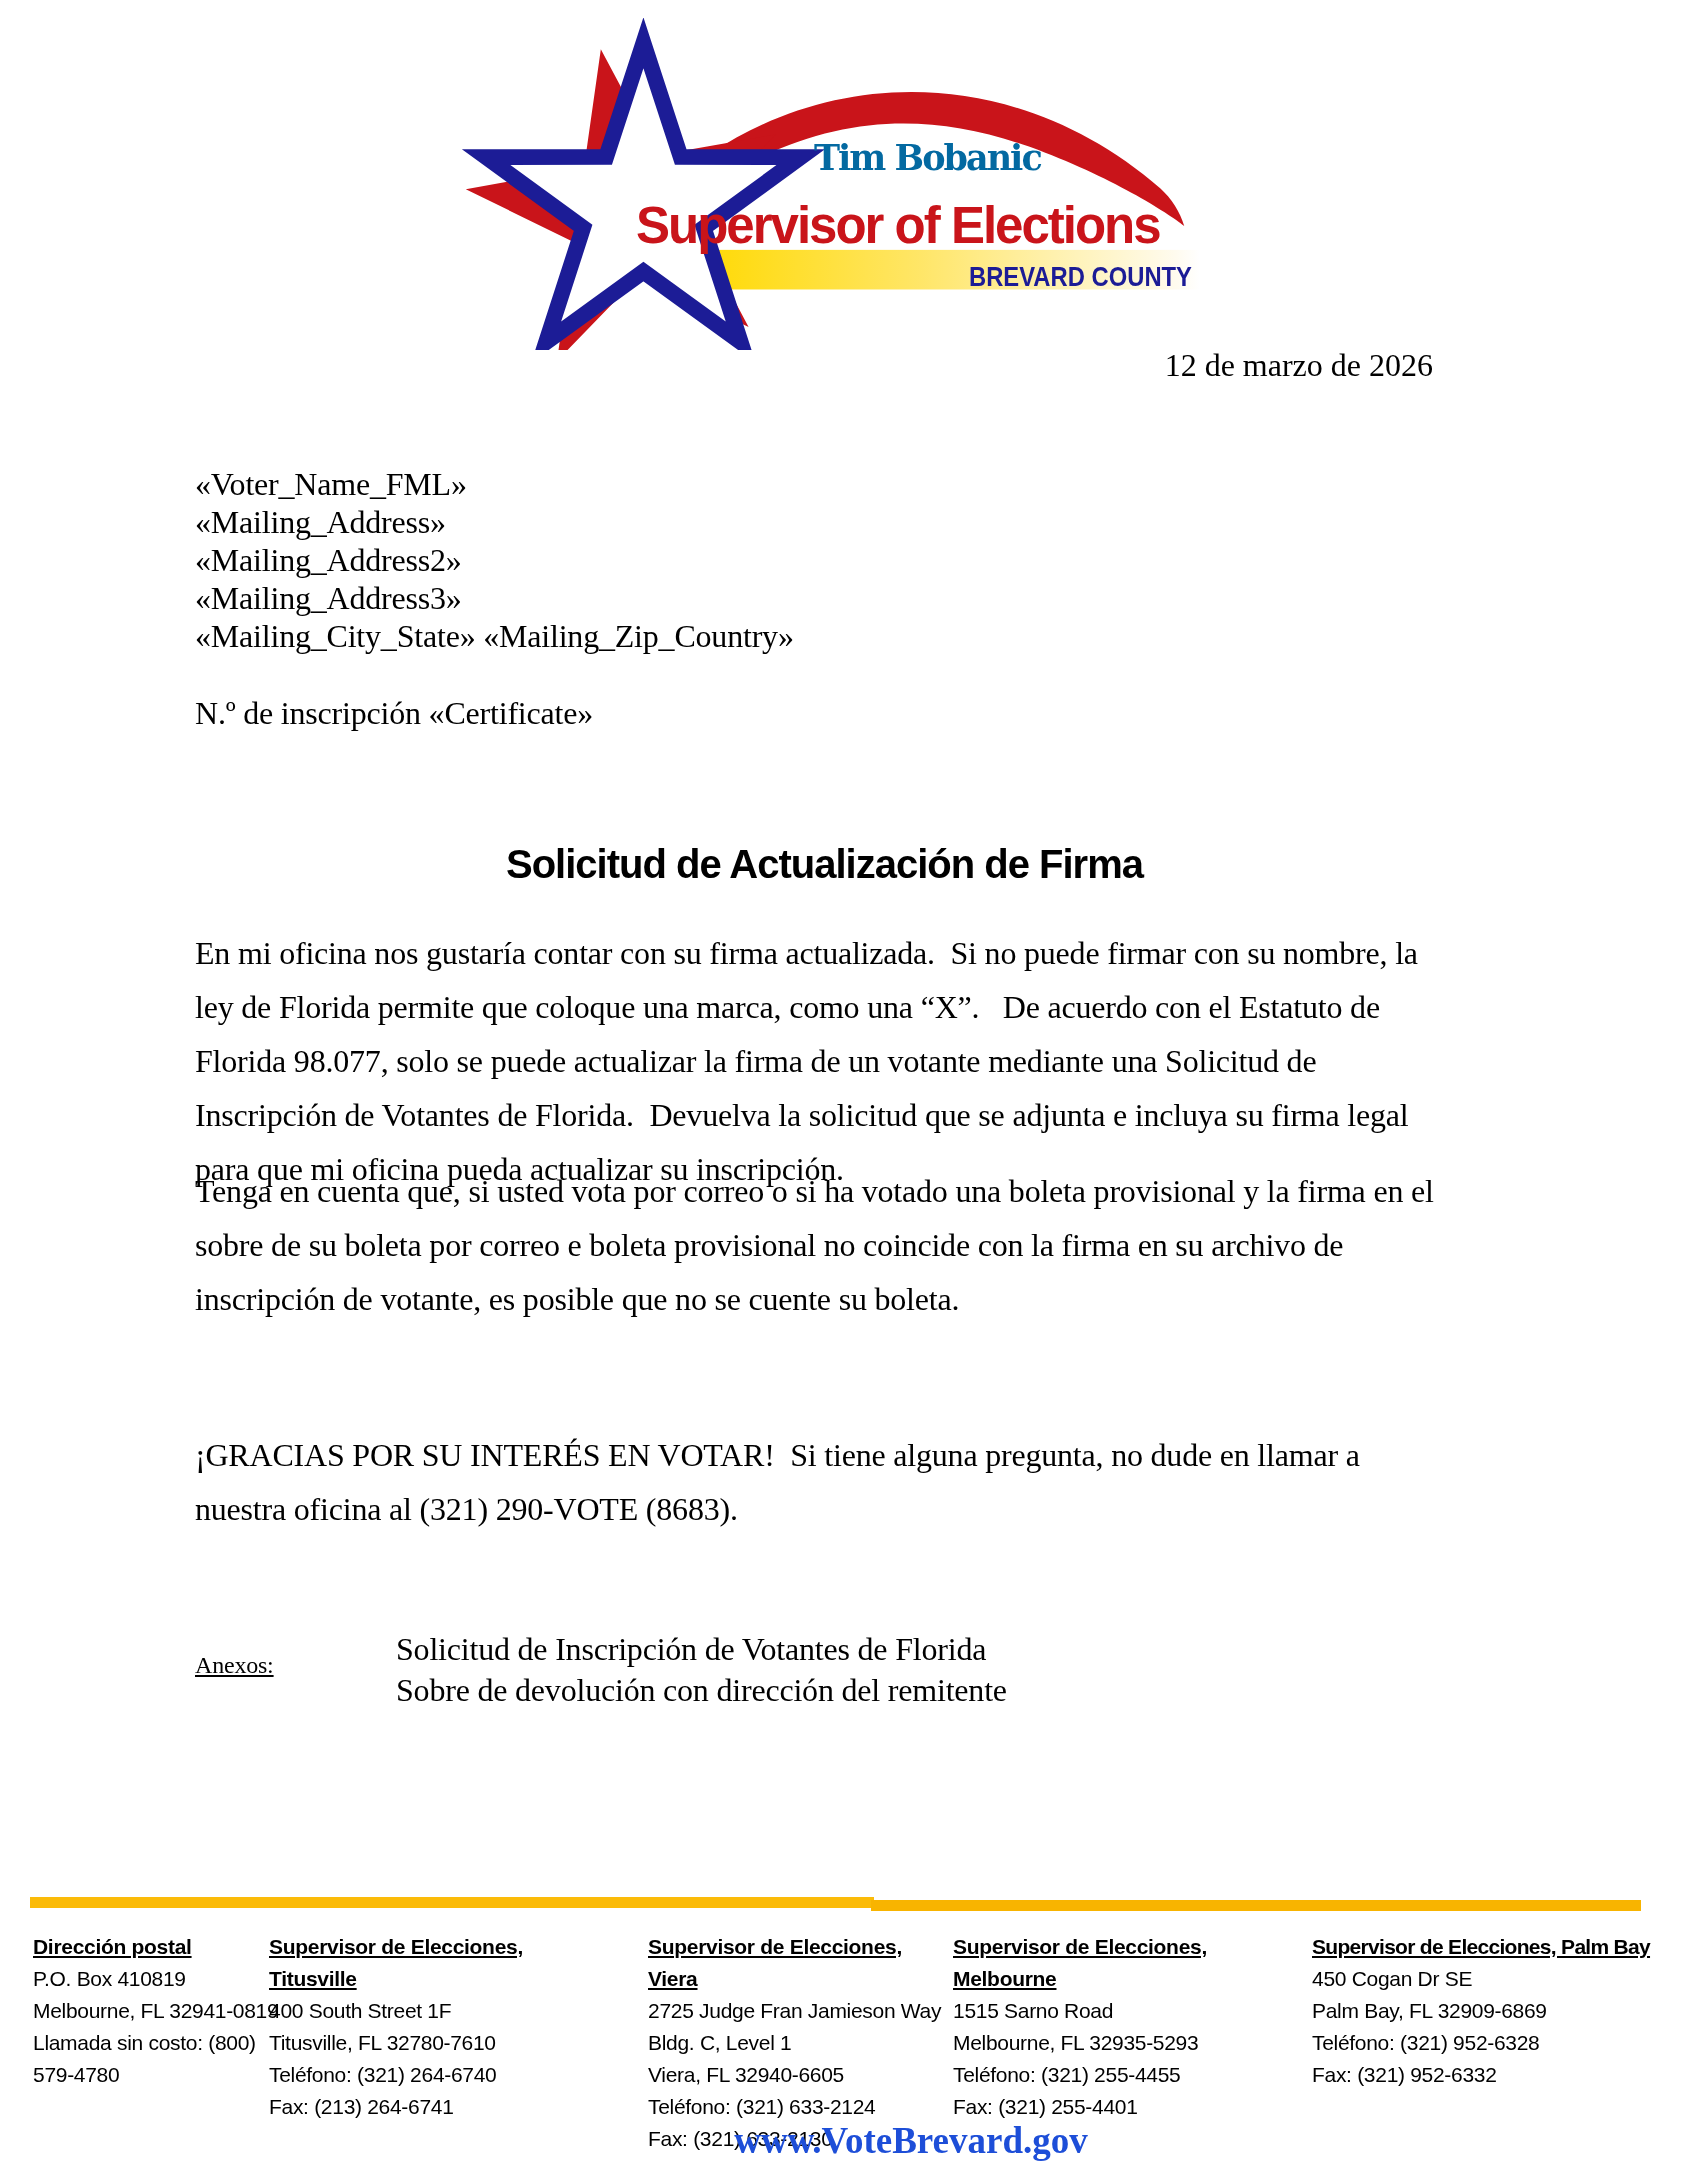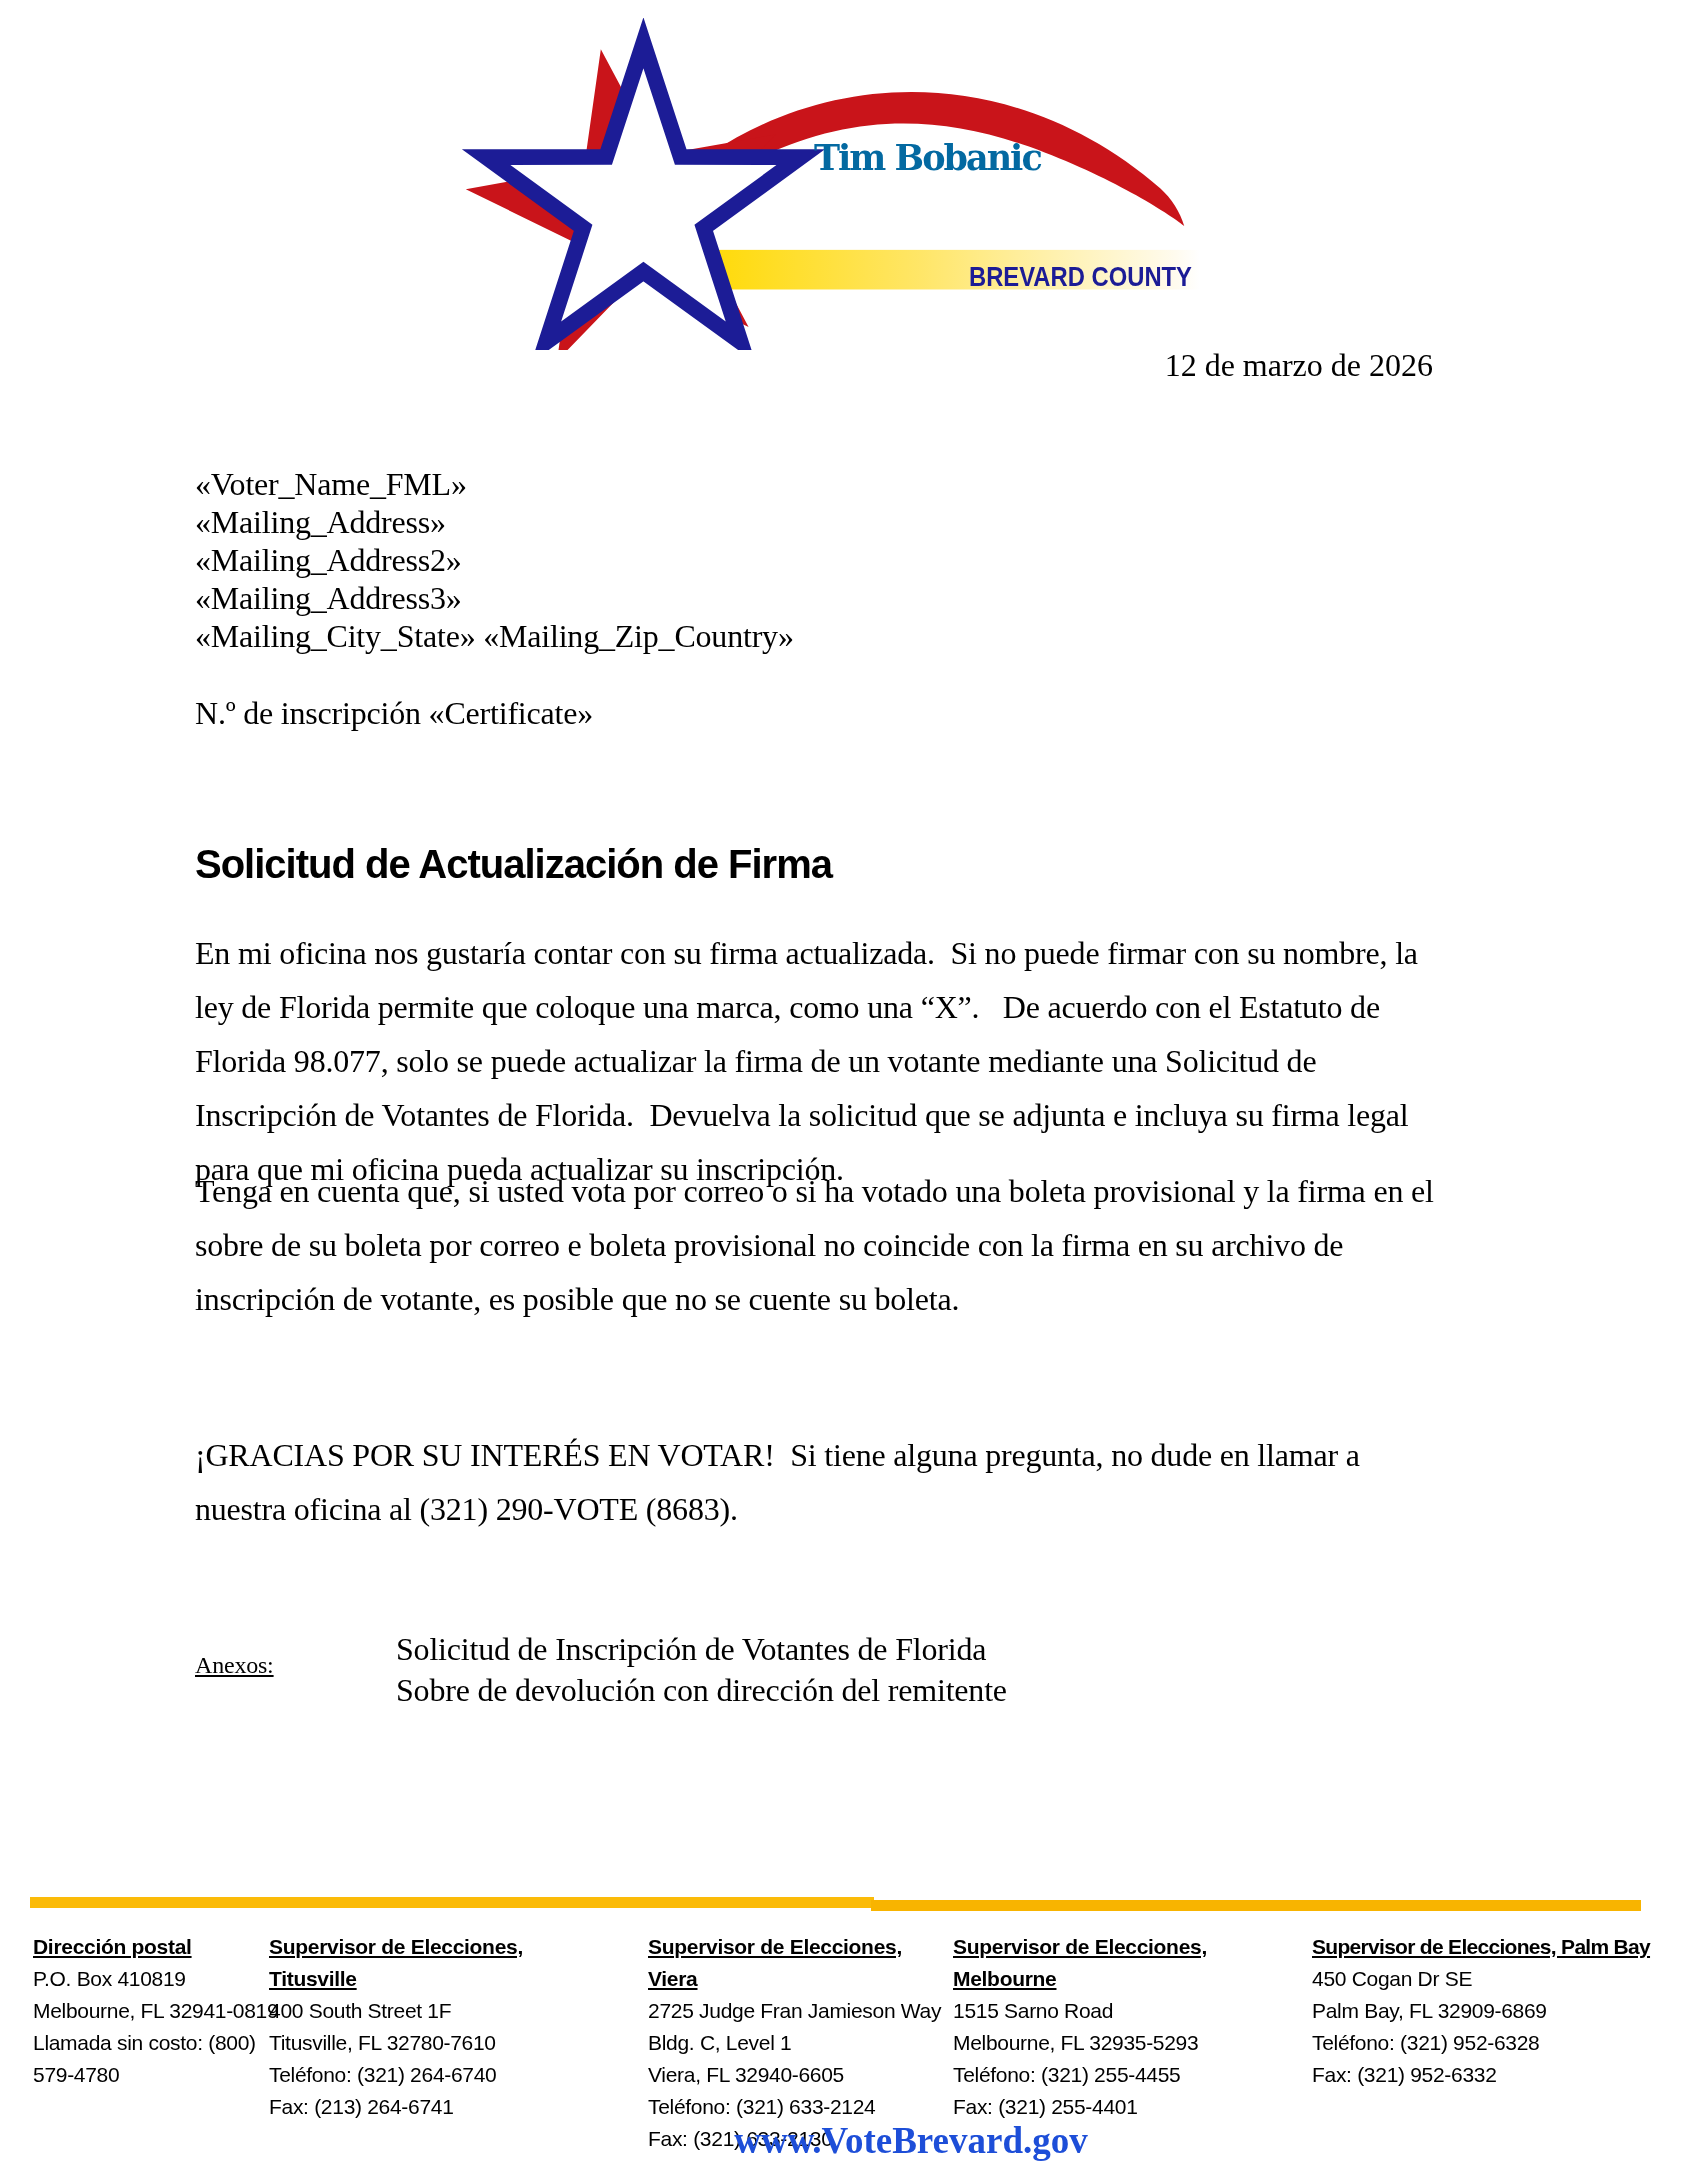--- a/index.html
+++ b/index.html
@@ -26,21 +26,21 @@
     color:#1c1c96; white-space:nowrap; transform:scaleX(0.85); transform-origin:100% 50%;
   }
   
   .date-line{
     position:absolute; right:250px; top:347px;
     font-size:32px; white-space:nowrap;
   }
   .addr-block{position:absolute; left:195px; top:465px; font-size:32px; line-height:38px; letter-spacing:-0.2px;}
   .cert-line{position:absolute; left:195px; top:695px; font-size:32px; letter-spacing:-0.2px;}
   .doc-title{
-    position:absolute; left:195px; top:842px; width:1259px; 
+    position:absolute; left:195px; top:842px; width:1259px; text-align:center;
     font-family:"Liberation Sans", sans-serif; font-weight:bold; font-size:40px;
     letter-spacing:-1px;
   }
   .para{
     position:absolute; left:195px; width:1259px;
     font-size:32px; line-height:54px; letter-spacing:-0.2px;
     white-space:pre-wrap;
   }
   .para1{top:926px;} .para2{top:1164px;} .para3{top:1428px;}
   .enc-label{
@@ -88,20 +88,21 @@
     <path d="M 290 175 C 420 52, 630 32, 792 172 C 803 182, 812 196, 816 210
              C 800 197, 742 160, 660 130 C 540 88, 430 98, 298 195 Z" fill="#c9141a"></path>
 
     <path transform="translate(-14 4) rotate(-10 270 192)" d="M270,25 L307.6,140.2 L428.8,140.4 L330.9,211.8 L368.2,327.1 L270,256 L171.8,327.1 L209.1,211.8 L111.2,140.4 L232.4,140.2 Z" fill="#c9141a"></path>
 
     <rect x="320" y="234" width="512" height="40" fill="url(#bandGrad)"></rect>
 
     <path d="M270,25 L307.6,140.2 L428.8,140.4 L330.9,211.8 L368.2,327.1 L270,256 L171.8,327.1 L209.1,211.8 L111.2,140.4 L232.4,140.2 Z" fill="#ffffff" stroke="#1c1c96" stroke-width="16" stroke-linejoin="miter" stroke-miterlimit="12"></path>
   </svg>
   <div class="logo-name">Tim Bobanic</div>
+  <div class="logo-title">Supervisor of Elections</div>
   <div class="logo-county">BREVARD COUNTY</div>
 
   <div class="date-line">12 de marzo de 2026</div>
 
   <div class="addr-block">
     <div>«Voter_Name_FML»</div>
     <div>«Mailing_Address»</div>
     <div>«Mailing_Address2»</div>
     <div>«Mailing_Address3»</div>
     <div>«Mailing_City_State» «Mailing_Zip_Country»</div>

